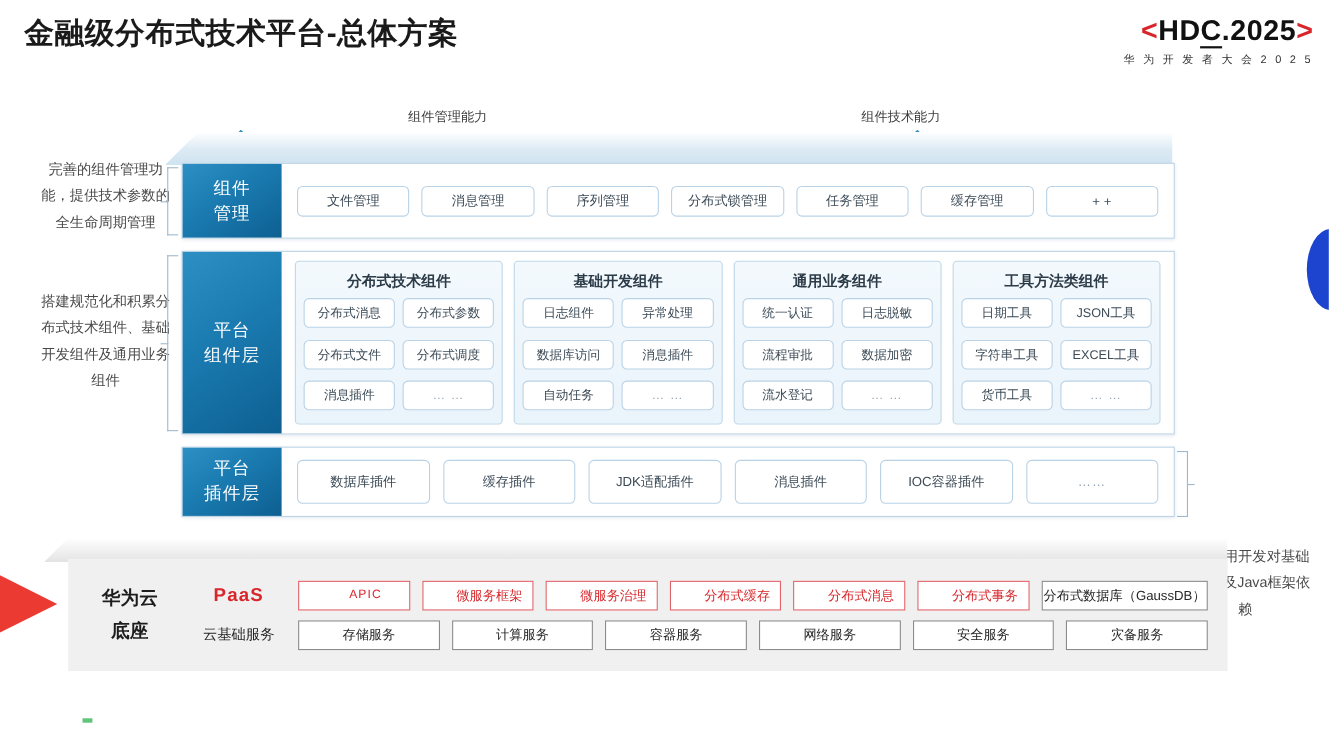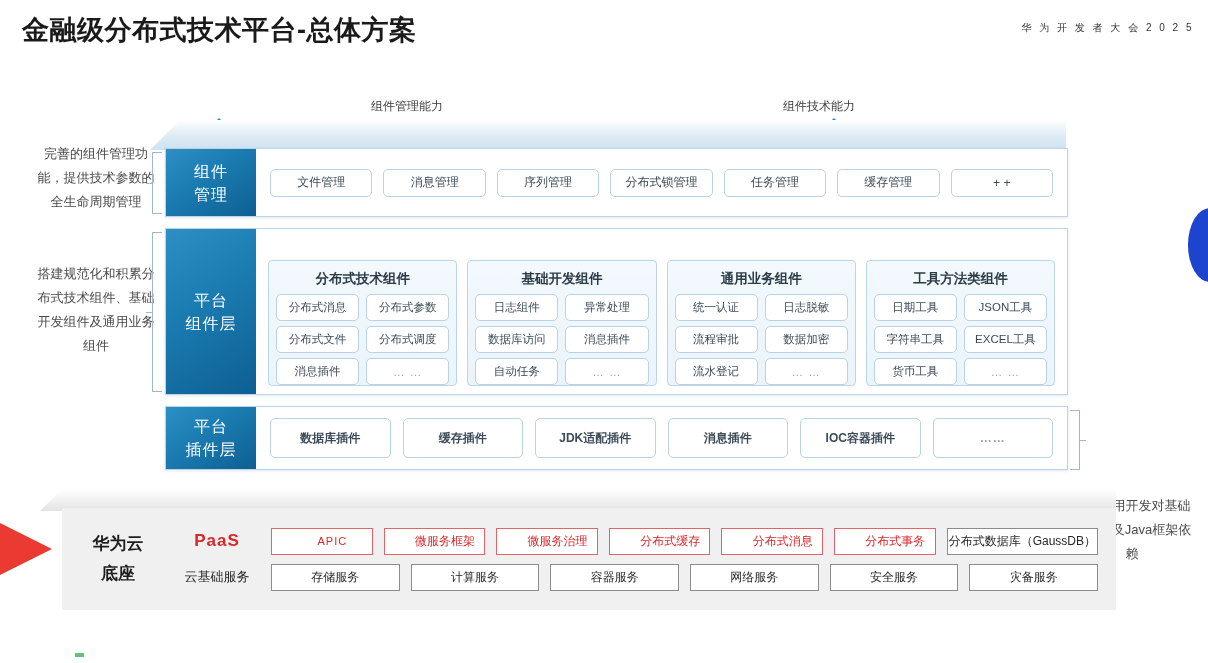--- a/index.html
+++ b/index.html
@@ -70,33 +70,33 @@
   #row-mgmt .body{padding:0 14px;gap:11px;}
   #row-mgmt .chip{flex:1;height:28px;}
 
   
   #row-comp{left:165px;top:228px;width:901px;height:165px;}
   #row-comp .body{padding:8px 12px;gap:10px;align-items:stretch;}
   .grp{
     flex:1;border:1px solid #bcd6e8;border-radius:4px;
     background:linear-gradient(180deg,#f3f9fd 0%,#eaf4fb 100%);
     padding:5px 7px 6px;box-sizing:border-box;
-    display:flex;flex-direction:column;margin-top:23px;
+    display:flex;flex-direction:column;
   }
   .grp-h{
     font-size:13.5px;font-weight:bold;color:#2c3b48;text-align:center;
     padding:4px 0 6px;
   }
   .grp-grid{display:grid;grid-template-columns:1fr 1fr;gap:5px 7px;flex:1;}
   .grp-grid .chip{height:27px;font-size:11.5px;}
 
   
   #row-plug{left:165px;top:406px;width:901px;height:62px;}
   #row-plug .body{padding:0 14px;gap:12px;}
-  #row-plug .chip{flex:1;height:40px;font-weight:bold;}
+  #row-plug .chip{flex:1;height:40px;}
 
   
   .base-top{
     position:absolute;left:40px;top:489px;width:1076px;height:22px;
     background:linear-gradient(180deg,#ffffff 0%,#e3e3e3 100%);
     clip-path:polygon(22px 0,1076px 0,1076px 22px,0 22px);
   }
   .base{
     position:absolute;left:62px;top:508px;width:1054px;height:102px;
     background:#f0f0f0;display:flex;align-items:center;
@@ -135,20 +135,21 @@
   }
 </style>
 </head>
 <body>
 
 <div class="stage">
 
   <div class="title">金融级分布式技术平台-总体方案</div>
 
   <div class="logo">
+    <div class="logo-main"><span class="brk">&lt;</span><span>HD</span><span class="ul">C</span><span>.2025</span><span class="brk">&gt;</span></div>
     <div class="logo-sub">华 为 开 发 者 大 会 2 0 2 5</div>
   </div>
 
   <div class="arrow-cap" style="left:371px;top:98px;">组件管理能力</div>
   <div class="arrow" style="left:196px;top:116px;">
     <svg width="46" height="46" viewBox="0 0 46 46">
       <defs>
           <linearGradient id="ag1" x1="0" y1="0" x2="0" y2="1">
         <stop offset="0%" stop-color="#2f8fc6"></stop>
             <stop offset="100%" stop-color="#145c8c"></stop>

